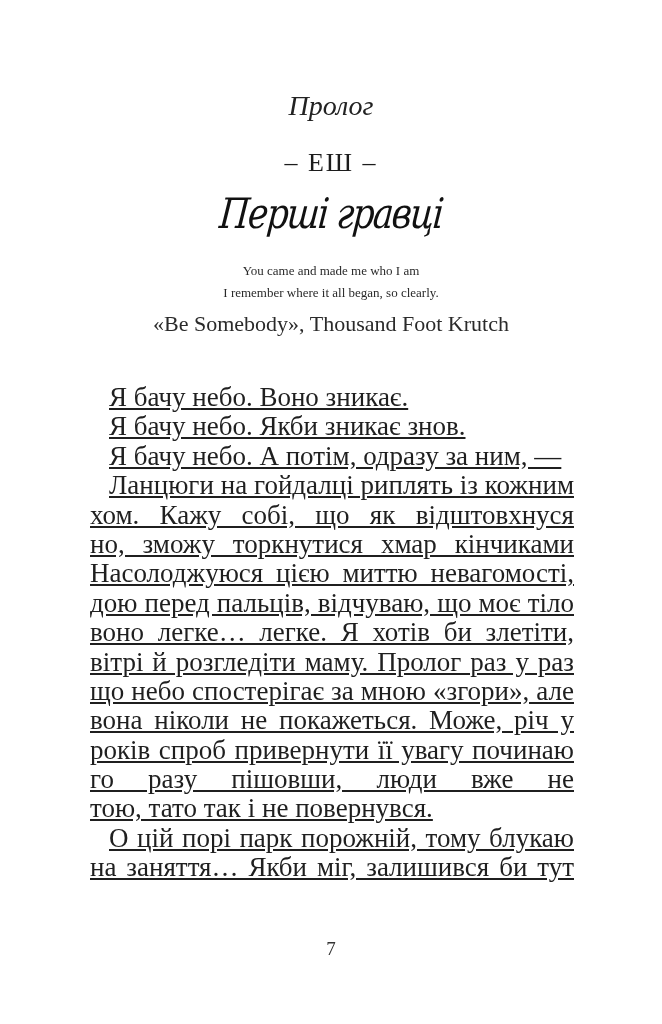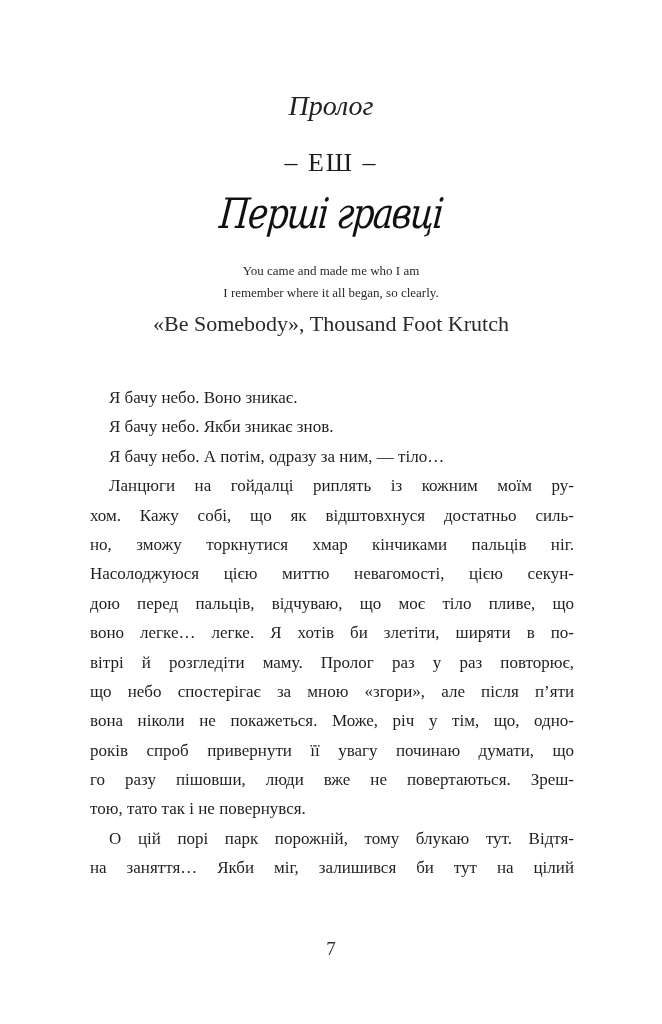--- a/index.html
+++ b/index.html
@@ -54,22 +54,23 @@
   #epigraph-attribution {
     top: 311px;
     font-size: 22px;
     color: #2a2a2a;
   }
   #body-text {
     position: absolute;
     top: 383px;
     left: 90px;
     width: 484px;
-    font-size: 17px;
+    font-size: 27px;
     color: #1f1f1f;
+    text-decoration: underline;
   }
   .body-line {
     height: 29.4px;
     line-height: 29.4px;
     overflow: hidden;
     white-space: normal;
   }
   .line-just {
     text-align: justify;
     text-align-last: justify;

